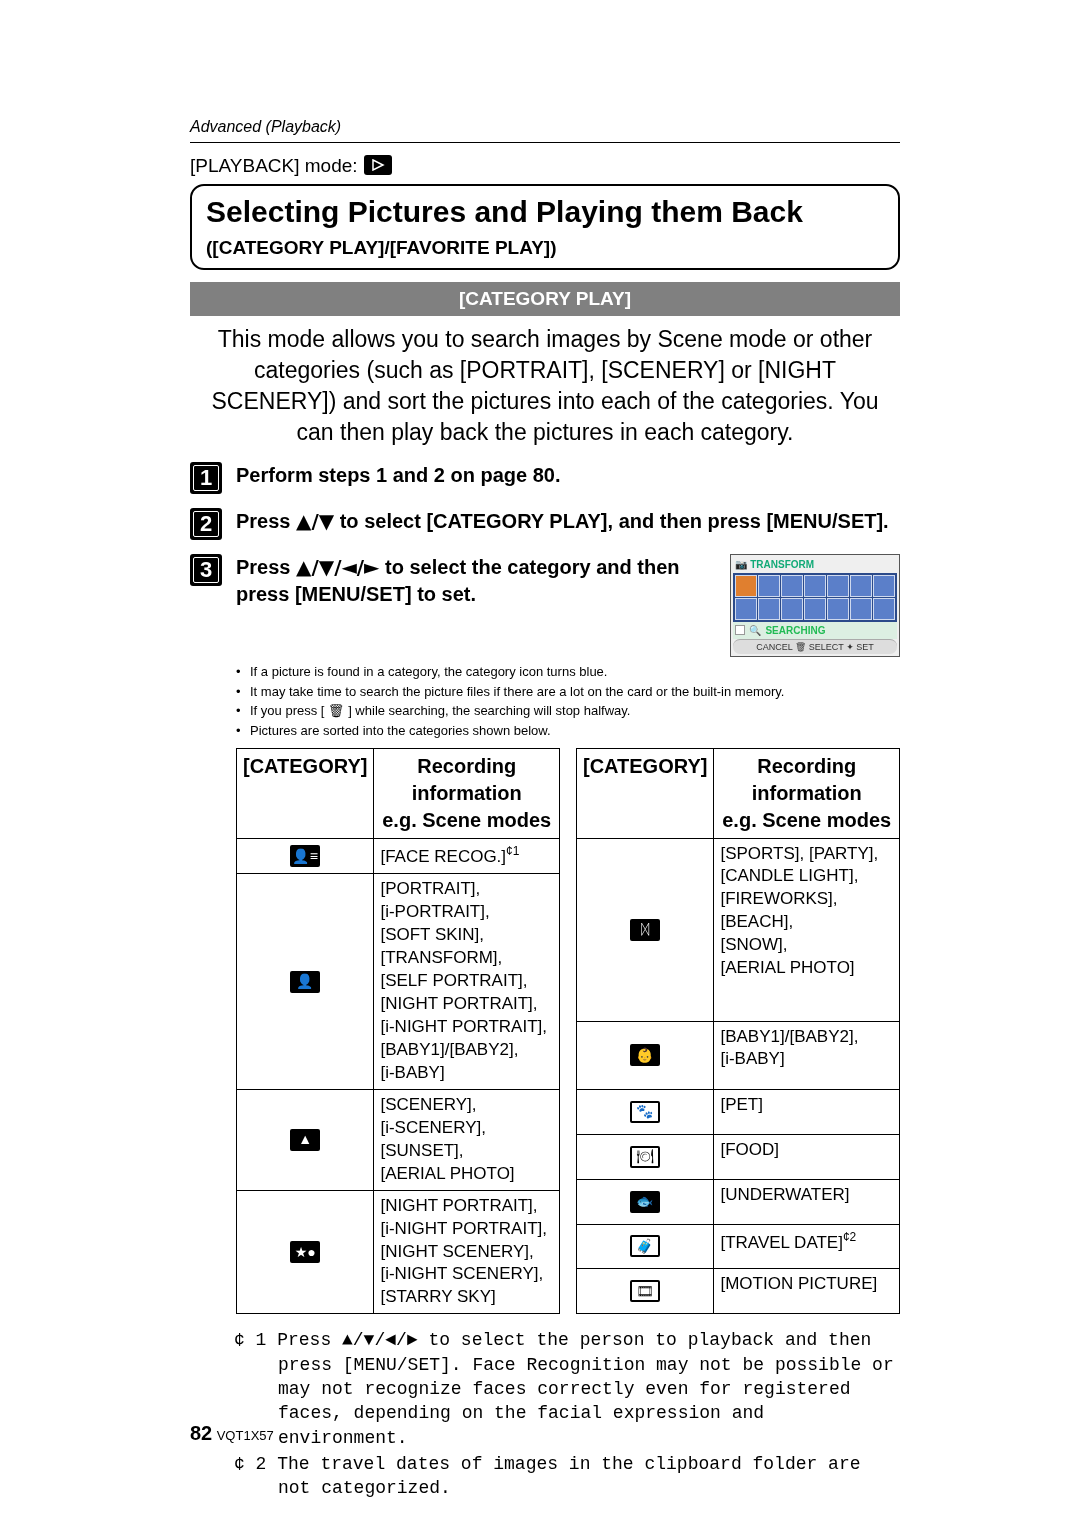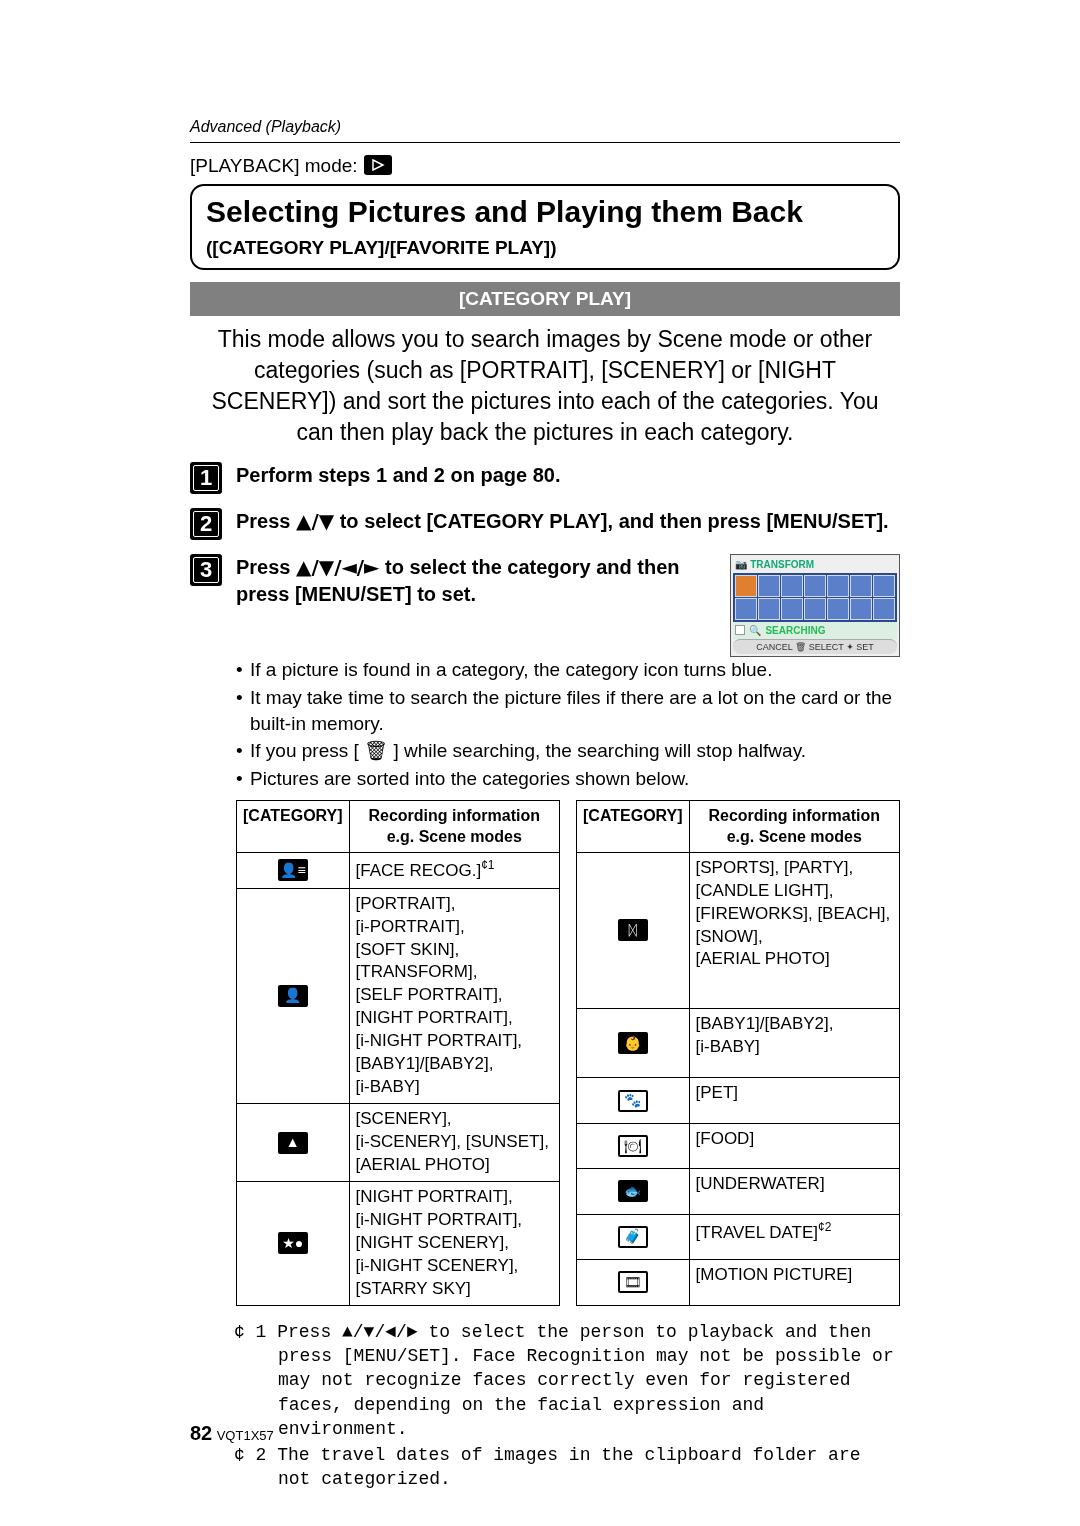--- a/index.html
+++ b/index.html
@@ -133,21 +133,22 @@
   }
   .screenshot-sim .search-row .sq{ width:10px;height:10px;background:#fff;border:1px solid #999;}
   .screenshot-sim .bottom{
     font-size:9px; text-align:center; padding:1px; background:#ddd; color:#333;
     border-top:1px solid #aaa;
     border-radius:7px;
   }
   .bullets {
     list-style: none;
     padding-left: 0;
-    font-size: 19px;
+    margin-top: 6px;
+    font-size: 13px;
   }
   .bullets li {
     position: relative;
     padding-left: 14px;
     margin-bottom: 2px;
   }
   .bullets li::before {
     content: "•";
     position: absolute;
     left: 0;
@@ -163,21 +164,21 @@
     flex: 1;
   }
   .cat-table th, .cat-table td {
     border: 1px solid #000;
     padding: 4px 6px;
     vertical-align: top;
   }
   .cat-table th {
     font-weight: bold;
     text-align: center;
-    font-size: 16px;
+    font-size: 20px;
   }
   .cat-table td.icon-cell {
     width: 56px;
     text-align: center;
     vertical-align: middle;
     padding: 6px 2px;
   }
   .icon-box {
     display: inline-flex;
     align-items: center;

